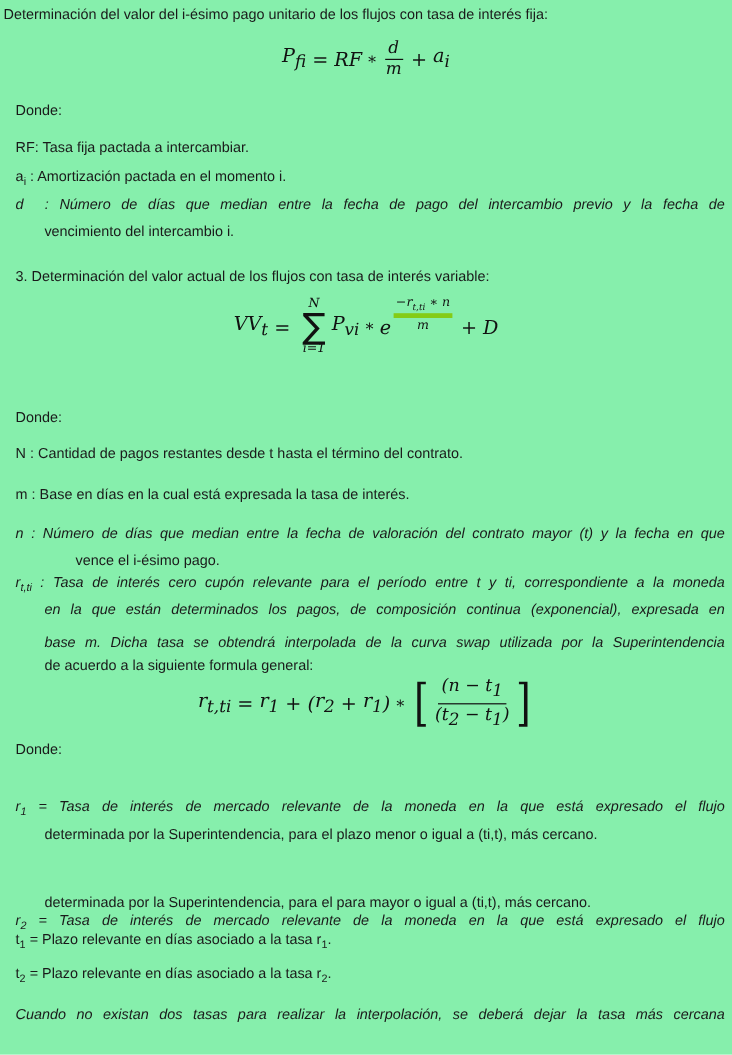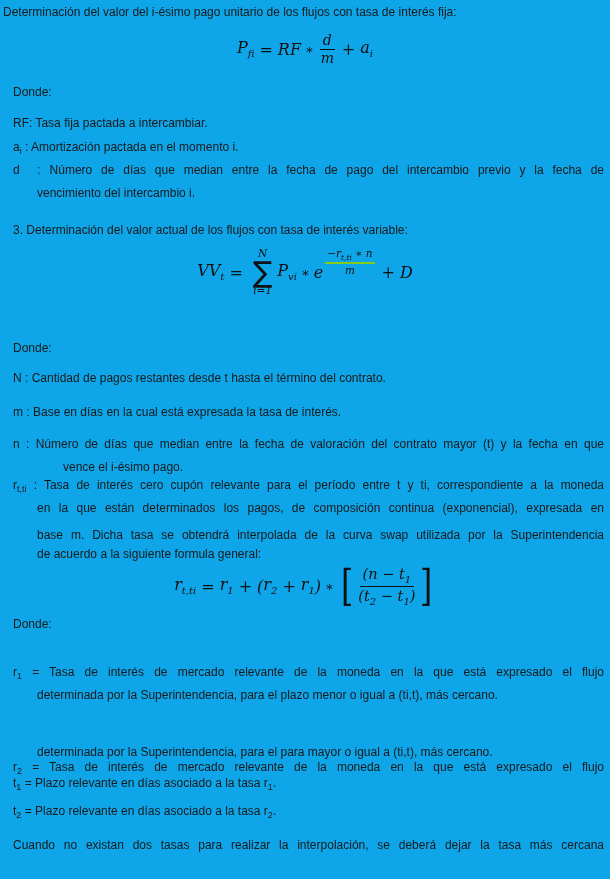--- a/index.html
+++ b/index.html
@@ -1,45 +1,45 @@
 <!DOCTYPE html>
 <html><head>
 <meta charset="utf-8">
 <style>
   * { margin:0; padding:0; box-sizing:border-box; }
   html,body { background:#ffffff; }
   .page {
-    position:relative; width:610px; height:879px; background:#0ea5e9;
+    position:relative; width:610px; height:879px; background:#86efac;
     font-family:"Liberation Sans",sans-serif; font-size:12px; color:#1a1a1a;
     overflow:hidden;
   }
   .blk { position:absolute; left:13px; width:591px; line-height:23px; }
   .wide { left:3px; width:601px; }
-  .just { text-align:justify; text-align-last:justify; }
+  .just { text-align:justify; text-align-last:justify;font-style:italic; }
   .ind24 { padding-left:24px; }
   .ind50 { padding-left:50px; }
   .blk sub { font-size:9px; }
 
   
   .formula {
     position:absolute; left:0; width:610px;
     display:flex; align-items:center; justify-content:center;
     font-family:"DejaVu Serif",serif; font-style:italic; font-size:16px; color:#111;
   }
-  .formula sub { font-size:10px; font-style:italic; }
+  .formula sub { font-size:14px; font-style:italic; }
   .op { margin:0 5px; }
   .opt { margin:0 4px; font-size:13px; }
   .frac { display:inline-flex; flex-direction:column; align-items:center; line-height:1.15; margin:0 2px; }
   .frac .num { border-bottom:1.2px solid #111; padding:0 3px; }
   .f1frac { font-size:14px; }
   .sumcol { display:inline-flex; flex-direction:column; align-items:center; line-height:1; margin:0 5px; }
   .sumtop,.sumbot { font-size:10.5px; }
   .sumsym { font-size:29px; font-style:normal; font-family:"DejaVu Sans",sans-serif; line-height:0.9; }
   .expfrac { font-size:10.5px; transform:translateY(-10px); margin-left:2px; line-height:1.25; }
-  .expfrac .num { border-bottom:2px solid #84cc16; padding:0 2px; }
+  .expfrac .num { border-bottom:4px solid #84cc16; padding:0 2px; }
   .expfrac sub { font-size:7.5px; }
   .f3frac { font-size:14.5px; line-height:1.3;justify-content:center; }
   .bracket { font-size:42px; font-style:normal; line-height:0; margin:0 1px; transform:scaleX(0.75); display:inline-block; }
 </style>
 </head>
 <body>
 
 <div class="page">
 
   <div class="blk wide" style="top:1px">Determinación del valor del i-ésimo pago unitario de los flujos con tasa de interés fija:</div>

